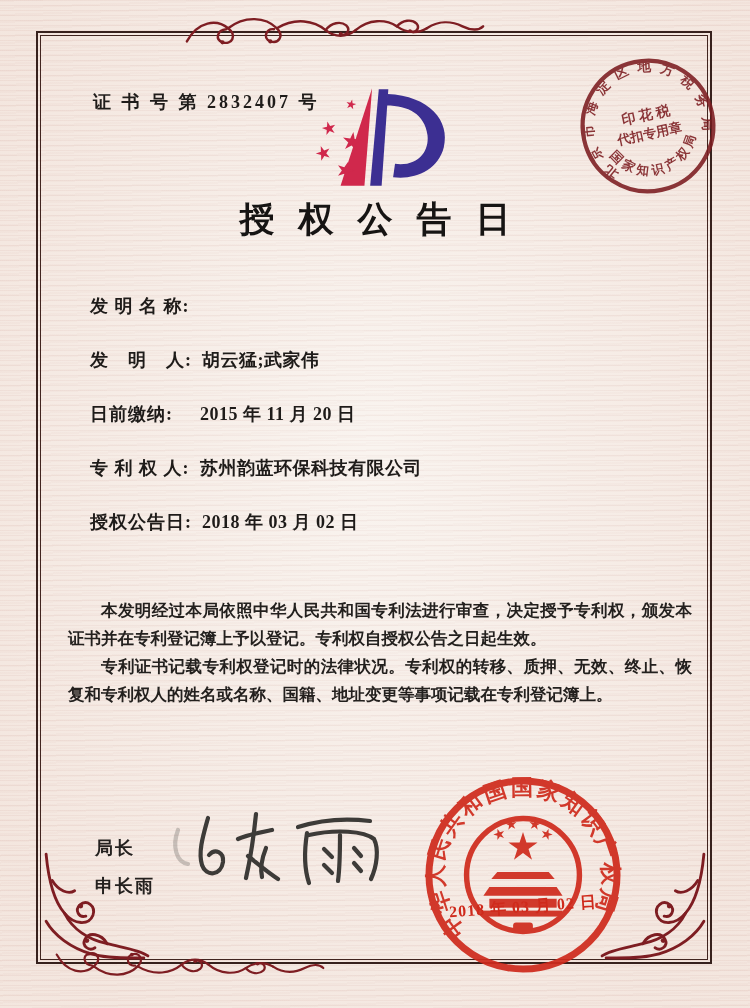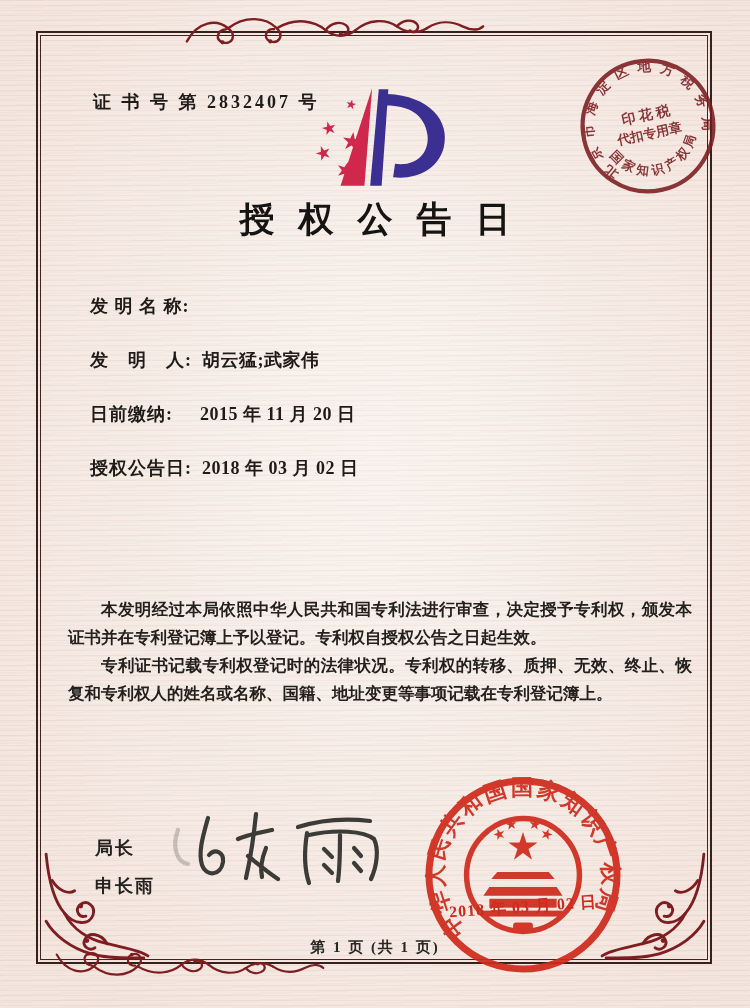--- a/index.html
+++ b/index.html
@@ -26,21 +26,21 @@
 
   .title{position:absolute;left:0;right:0;top:196px;margin:0;text-align:center;
     font-size:35px;font-weight:700;letter-spacing:24px;text-indent:24px;color:#161413;}
 
   .fields{position:absolute;left:90px;top:294px;}
   .field-row{display:flex;align-items:baseline;margin-bottom:30px;font-size:18px;font-weight:700;color:#1e1b19;}
   .field-label{display:inline-block;min-width:100px;letter-spacing:1px;}
   .field-value{margin-left:10px;letter-spacing:0.5px;}
 
   .paragraphs{position:absolute;left:68px;right:58px;top:597px;
-    font-size:16.5px;line-height:28px;font-weight:600;color:#23201e;text-align:justify;font-family:Liberation Mono, monospace;}
+    font-size:16.5px;line-height:28px;font-weight:600;color:#23201e;text-align:justify;}
   .paragraphs p{margin:0;text-indent:2em;}
 
   .signer{position:absolute;left:95px;top:836px;font-size:18px;font-weight:600;color:#24211f;}
   .signer div{margin-bottom:14px;letter-spacing:2px;}
 
   .signature-svg{position:absolute;left:168px;top:804px;width:235px;height:100px;}
 
   .registry-seal{position:absolute;left:424px;top:776px;width:198px;height:198px;z-index:4;}
   .registry-seal svg{position:absolute;inset:0;opacity:0.92;}
   .seal-date{position:absolute;left:0;right:0;top:121px;text-align:center;
@@ -122,20 +122,24 @@
     <div class="field-row">
       <span class="field-label">发 明 名 称:</span>
     </div>
     <div class="field-row">
       <span class="field-label">发　明　人:</span>
       <span class="field-value">胡云猛;武家伟</span>
     </div>
     <div class="field-row">
       <span class="field-label">日前缴纳:</span>
       <span class="field-value">2015 年 11 月 20 日</span>
+    </div>
+    <div class="field-row">
+      <span class="field-label">专 利 权 人:</span>
+      <span class="field-value">苏州韵蓝环保科技有限公司</span>
     </div>
     <div class="field-row">
       <span class="field-label">授权公告日:</span>
       <span class="field-value">2018 年 03 月 02 日</span>
     </div>
   </div>
 
   <div class="paragraphs">
     <p>本发明经过本局依照中华人民共和国专利法进行审查，决定授予专利权，颁发本证书并在专利登记簿上予以登记。专利权自授权公告之日起生效。</p>
     <p>专利证书记载专利权登记时的法律状况。专利权的转移、质押、无效、终止、恢复和专利权人的姓名或名称、国籍、地址变更等事项记载在专利登记簿上。</p>
@@ -155,21 +159,20 @@
       <path d="M80,52 C90,60 99,68 110,75"></path>
       <path d="M98,44 C94,54 92,64 94,73"></path>
       <path d="M130,23 C152,16 178,14 202,17"></path>
       <path d="M139,29 C136,48 136,64 141,79"></path>
       <path d="M141,31 C168,25 196,27 206,35 C211,45 209,62 203,75"></path>
       <path d="M172,31 C172,48 172,62 170,77"></path>
       <path d="M156,45 l8,8 M186,44 l7,8 M156,61 l8,8 M186,59 l7,8"></path>
     </g>
   </svg>
 
-  <div class="footer">第 1 页 (共 1 页)</div>
 </div>
 
 <div class="registry-seal">
   <svg viewBox="0 0 200 200">
     <circle cx="100" cy="100" r="95" fill="none" stroke-width="7" stroke="#cf2a1c"></circle>
     <path id="sealArc" d="M 47.9,162 A 81,81 0 1 1 152.1,162" fill="none"></path>
     <text font-size="22.5" font-weight="bold" font-family="Liberation Serif, DejaVu Serif, serif" fill="#cf2a1c">
       <textPath href="#sealArc" startOffset="8" textLength="352">中华人民共和国国家知识产权局</textPath>
     </text>
     <g fill="#cf2a1c">

